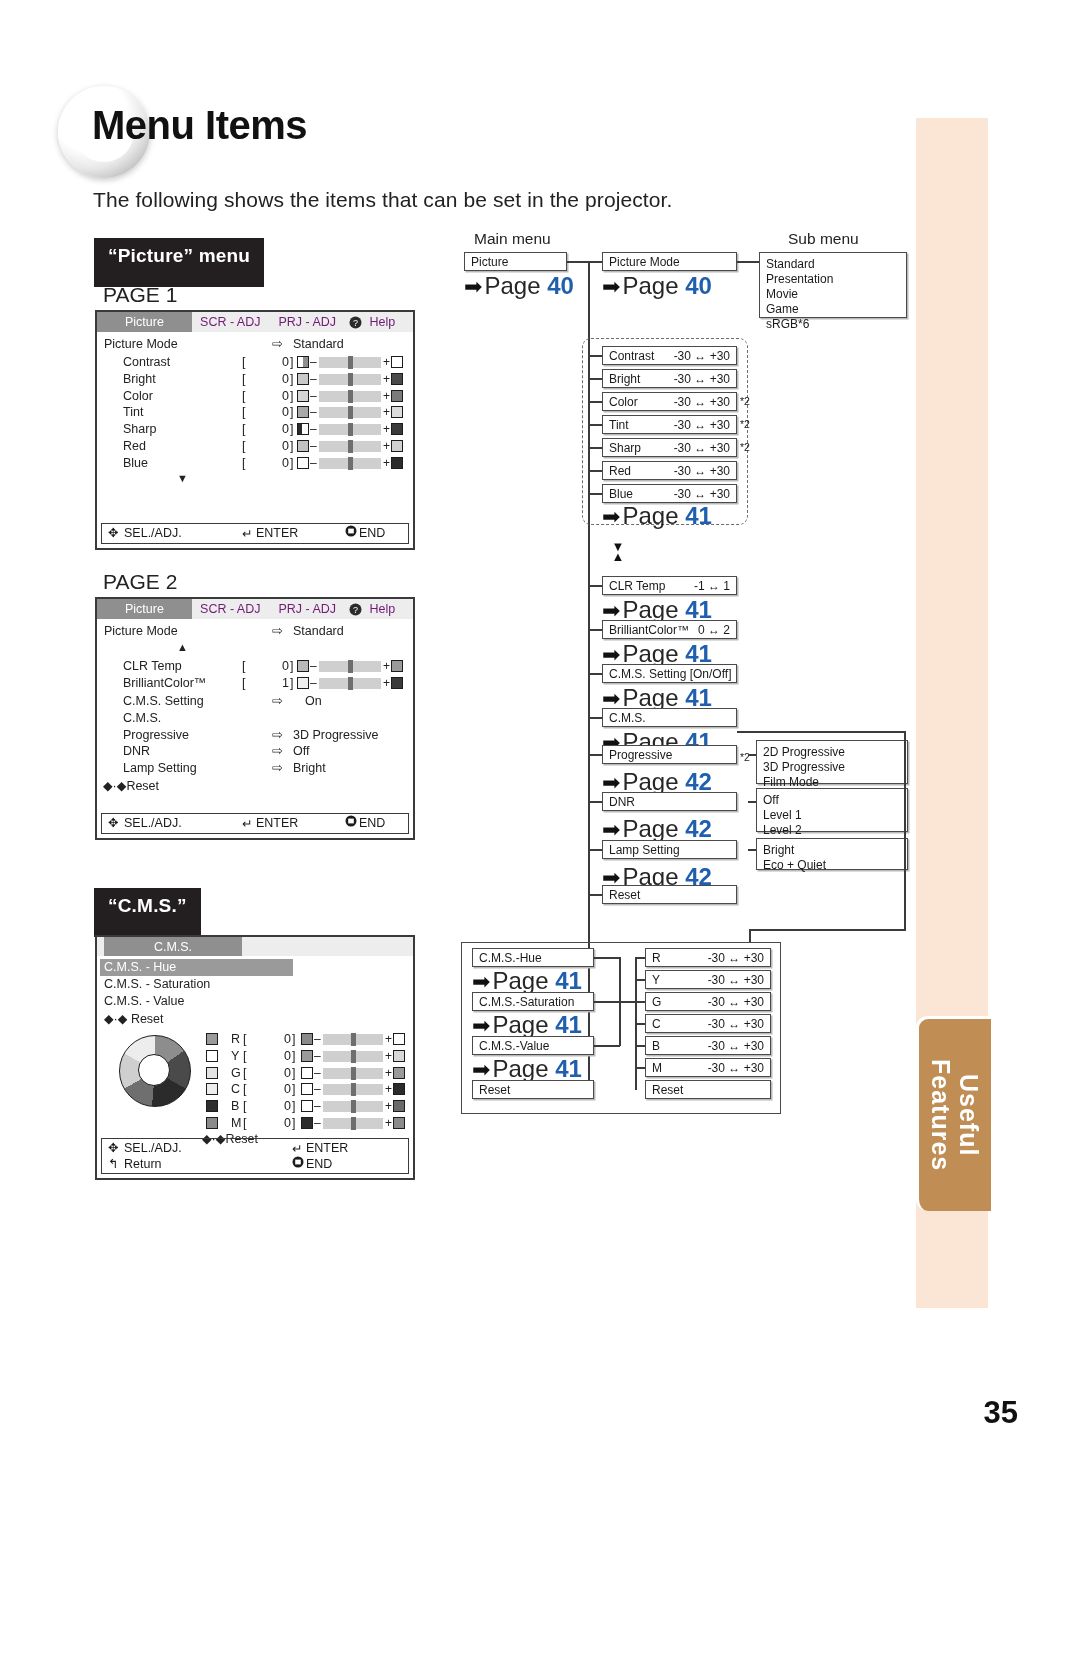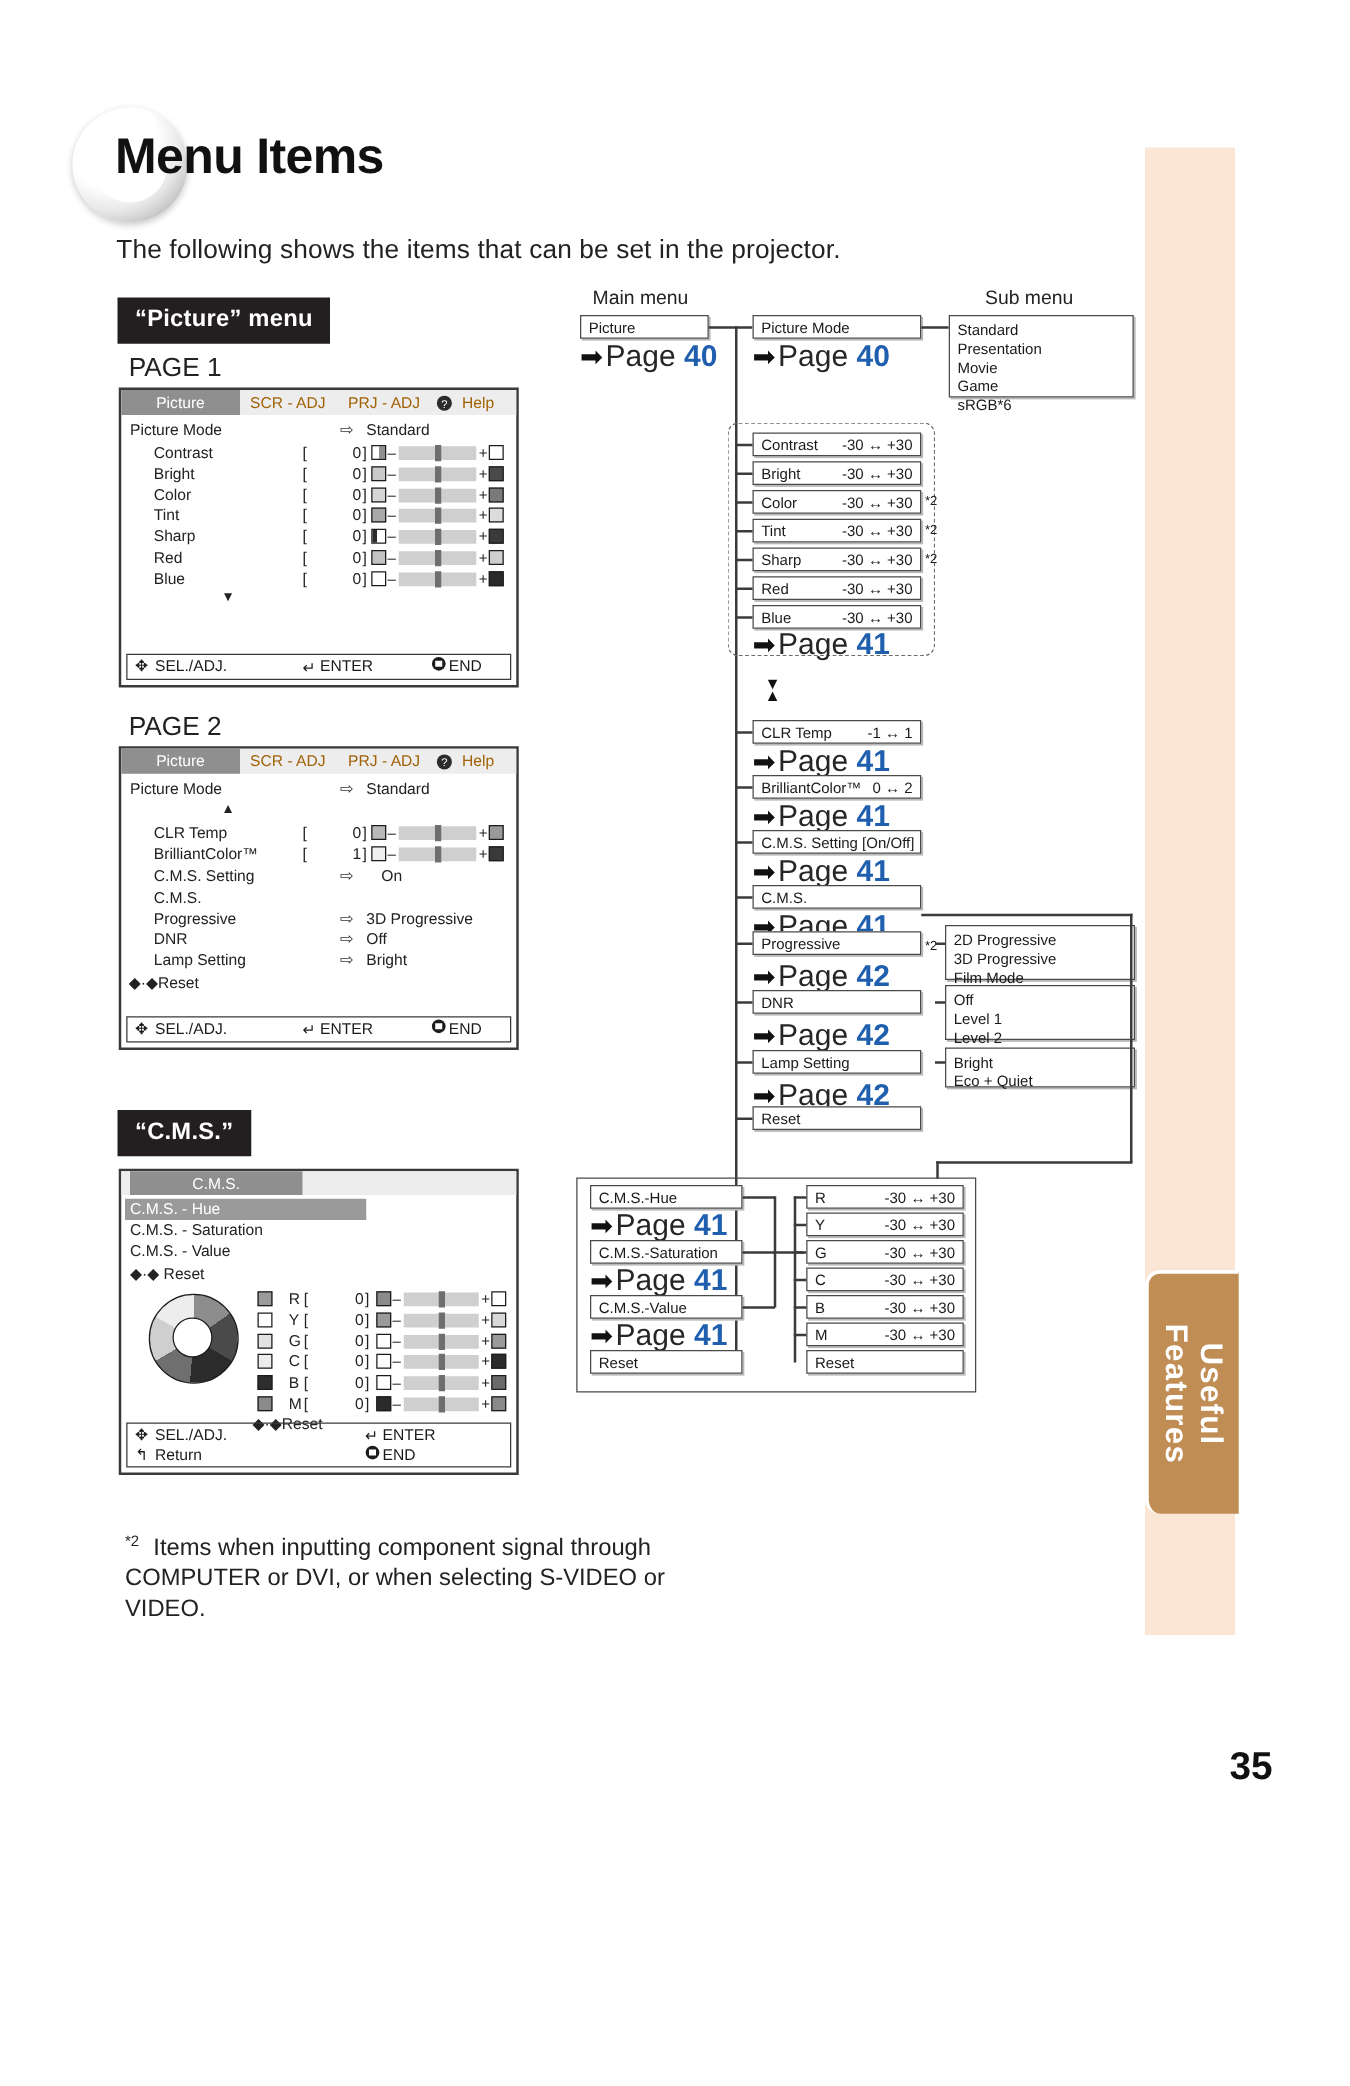--- a/index.html
+++ b/index.html
@@ -21,30 +21,30 @@
   
   .hdr-ball{position:absolute;left:58px;top:86px;width:92px;height:92px;border-radius:50%;
       background:radial-gradient(circle at 34% 30%, #ffffff 42%, #e8e8e8 62%, #bdbdbd 82%, #ffffff 100%);
       box-shadow:0 2px 6px rgba(0,0,0,.22);}
   .hdr-ball:after{content:"";position:absolute;left:16px;top:16px;width:60px;height:60px;border-radius:50%;background:#fff;}
   .page-title{position:absolute;left:92px;top:103px;font-size:40px;font-weight:bold;letter-spacing:-0.5px;color:#111;}
   .intro{position:absolute;left:93px;top:188px;font-size:21px;color:#222;letter-spacing:.1px;}
 
   
   .sec-label{position:absolute;background:#231f20;color:#fff;font-weight:bold;font-size:19px;
-      padding:7px 14px 8px 14px;letter-spacing:.2px;}
+      padding:7px 14px 20px 14px;letter-spacing:.2px;}
 
   .page-label{position:absolute;font-size:21px;color:#222;}
 
   
   .osd{position:absolute;border:2px solid #3a3a3a;background:#fff;box-sizing:border-box;}
   .osd-tabbar{display:flex;align-items:center;height:20px;background:#ededed;font-size:12.5px;}
   .osd-tab{display:flex;align-items:center;justify-content:center;height:20px;}
   .osd-tab.active{background:#8f8f8f;color:#fff;width:96px;}
-  .osd-tab.plain{color:#a16207;padding:0 0 0 0;}
+  .osd-tab.plain{color:#701a75;padding:0 0 0 0;}
   .osd-body{position:relative;font-size:12.5px;color:#222;}
   .row{position:relative;height:16.5px;}
   .lbl{position:absolute;}
   .arrowglyph{position:absolute;font-size:13px;color:#333;}
   .val{position:absolute;}
   .brk-l{position:absolute;}
   .brk-r{position:absolute;text-align:right;}
   .sw{position:absolute;width:12px;height:12px;border:1.4px solid #1c1c1c;box-sizing:border-box;}
   .dash{position:absolute;font-size:12px;}
   .bar{position:absolute;height:11px;background:#cfcfcf;}
@@ -444,24 +444,20 @@
       <span class="foot-i" style="left:190px;top:17px">
         <svg width="12" height="12" viewBox="0 0 12 12">
             <circle cx="6" cy="6" r="5.5" fill="#1c1c1c"></circle>
             <rect x="3.2" y="3.6" width="5.6" height="4.8" fill="#fff"></rect>
           </svg>
       </span>
       <span class="foot-i" style="left:204px;top:18px">END</span>
     </div>
   </div>
 
-  <div class="fn" style="left:100px;top:1226px;width:440px;">
-    <sup>*2</sup>
-    <span style="margin-left:6px">Items when inputting component signal through COMPUTER or DVI, or when selecting S-VIDEO or VIDEO.</span>
-  </div>
 
   <div class="flow">
     <div class="cap" style="left:14px;top:0px;">Main menu</div>
     <div class="cap" style="left:328px;top:0px;">Sub menu</div>
 
     <div class="box" style="left:4px;top:22px;width:103px;height:19px;">
       <span class="t">Picture</span>
     </div>
     <div class="pg" style="left:4px;top:42px;">
       <span class="ar">➡</span><span>Page</span> <b>40</b>

